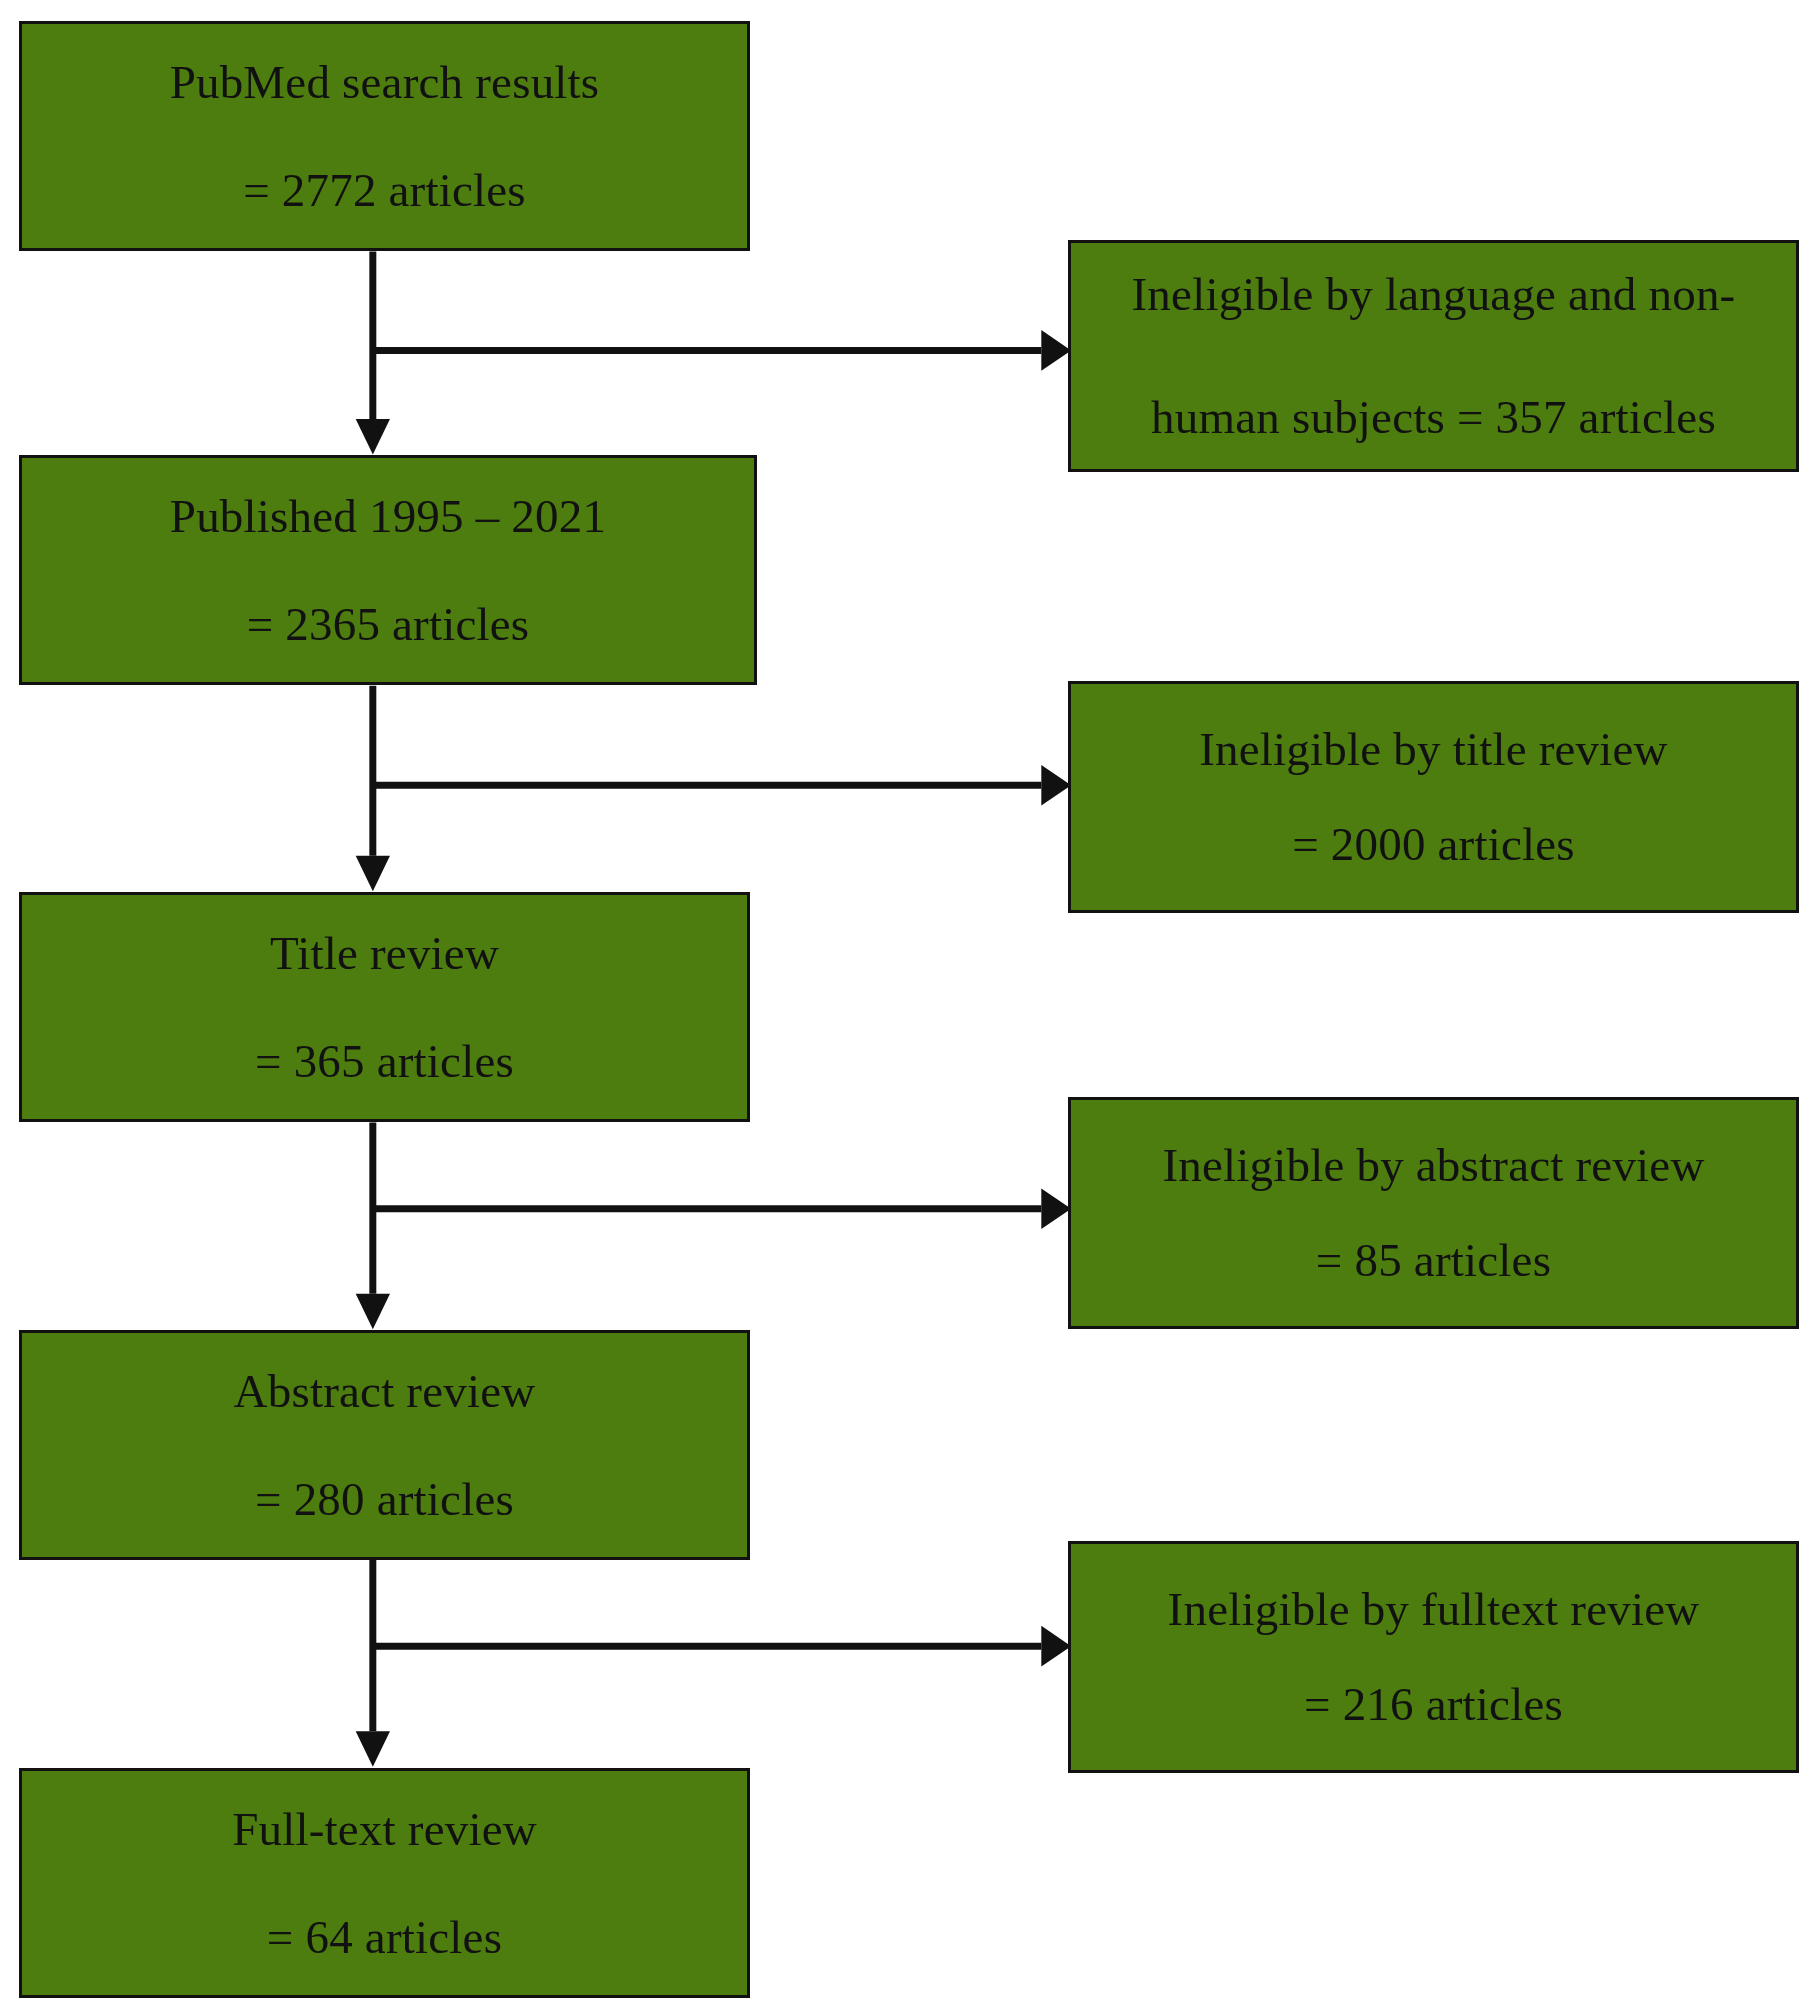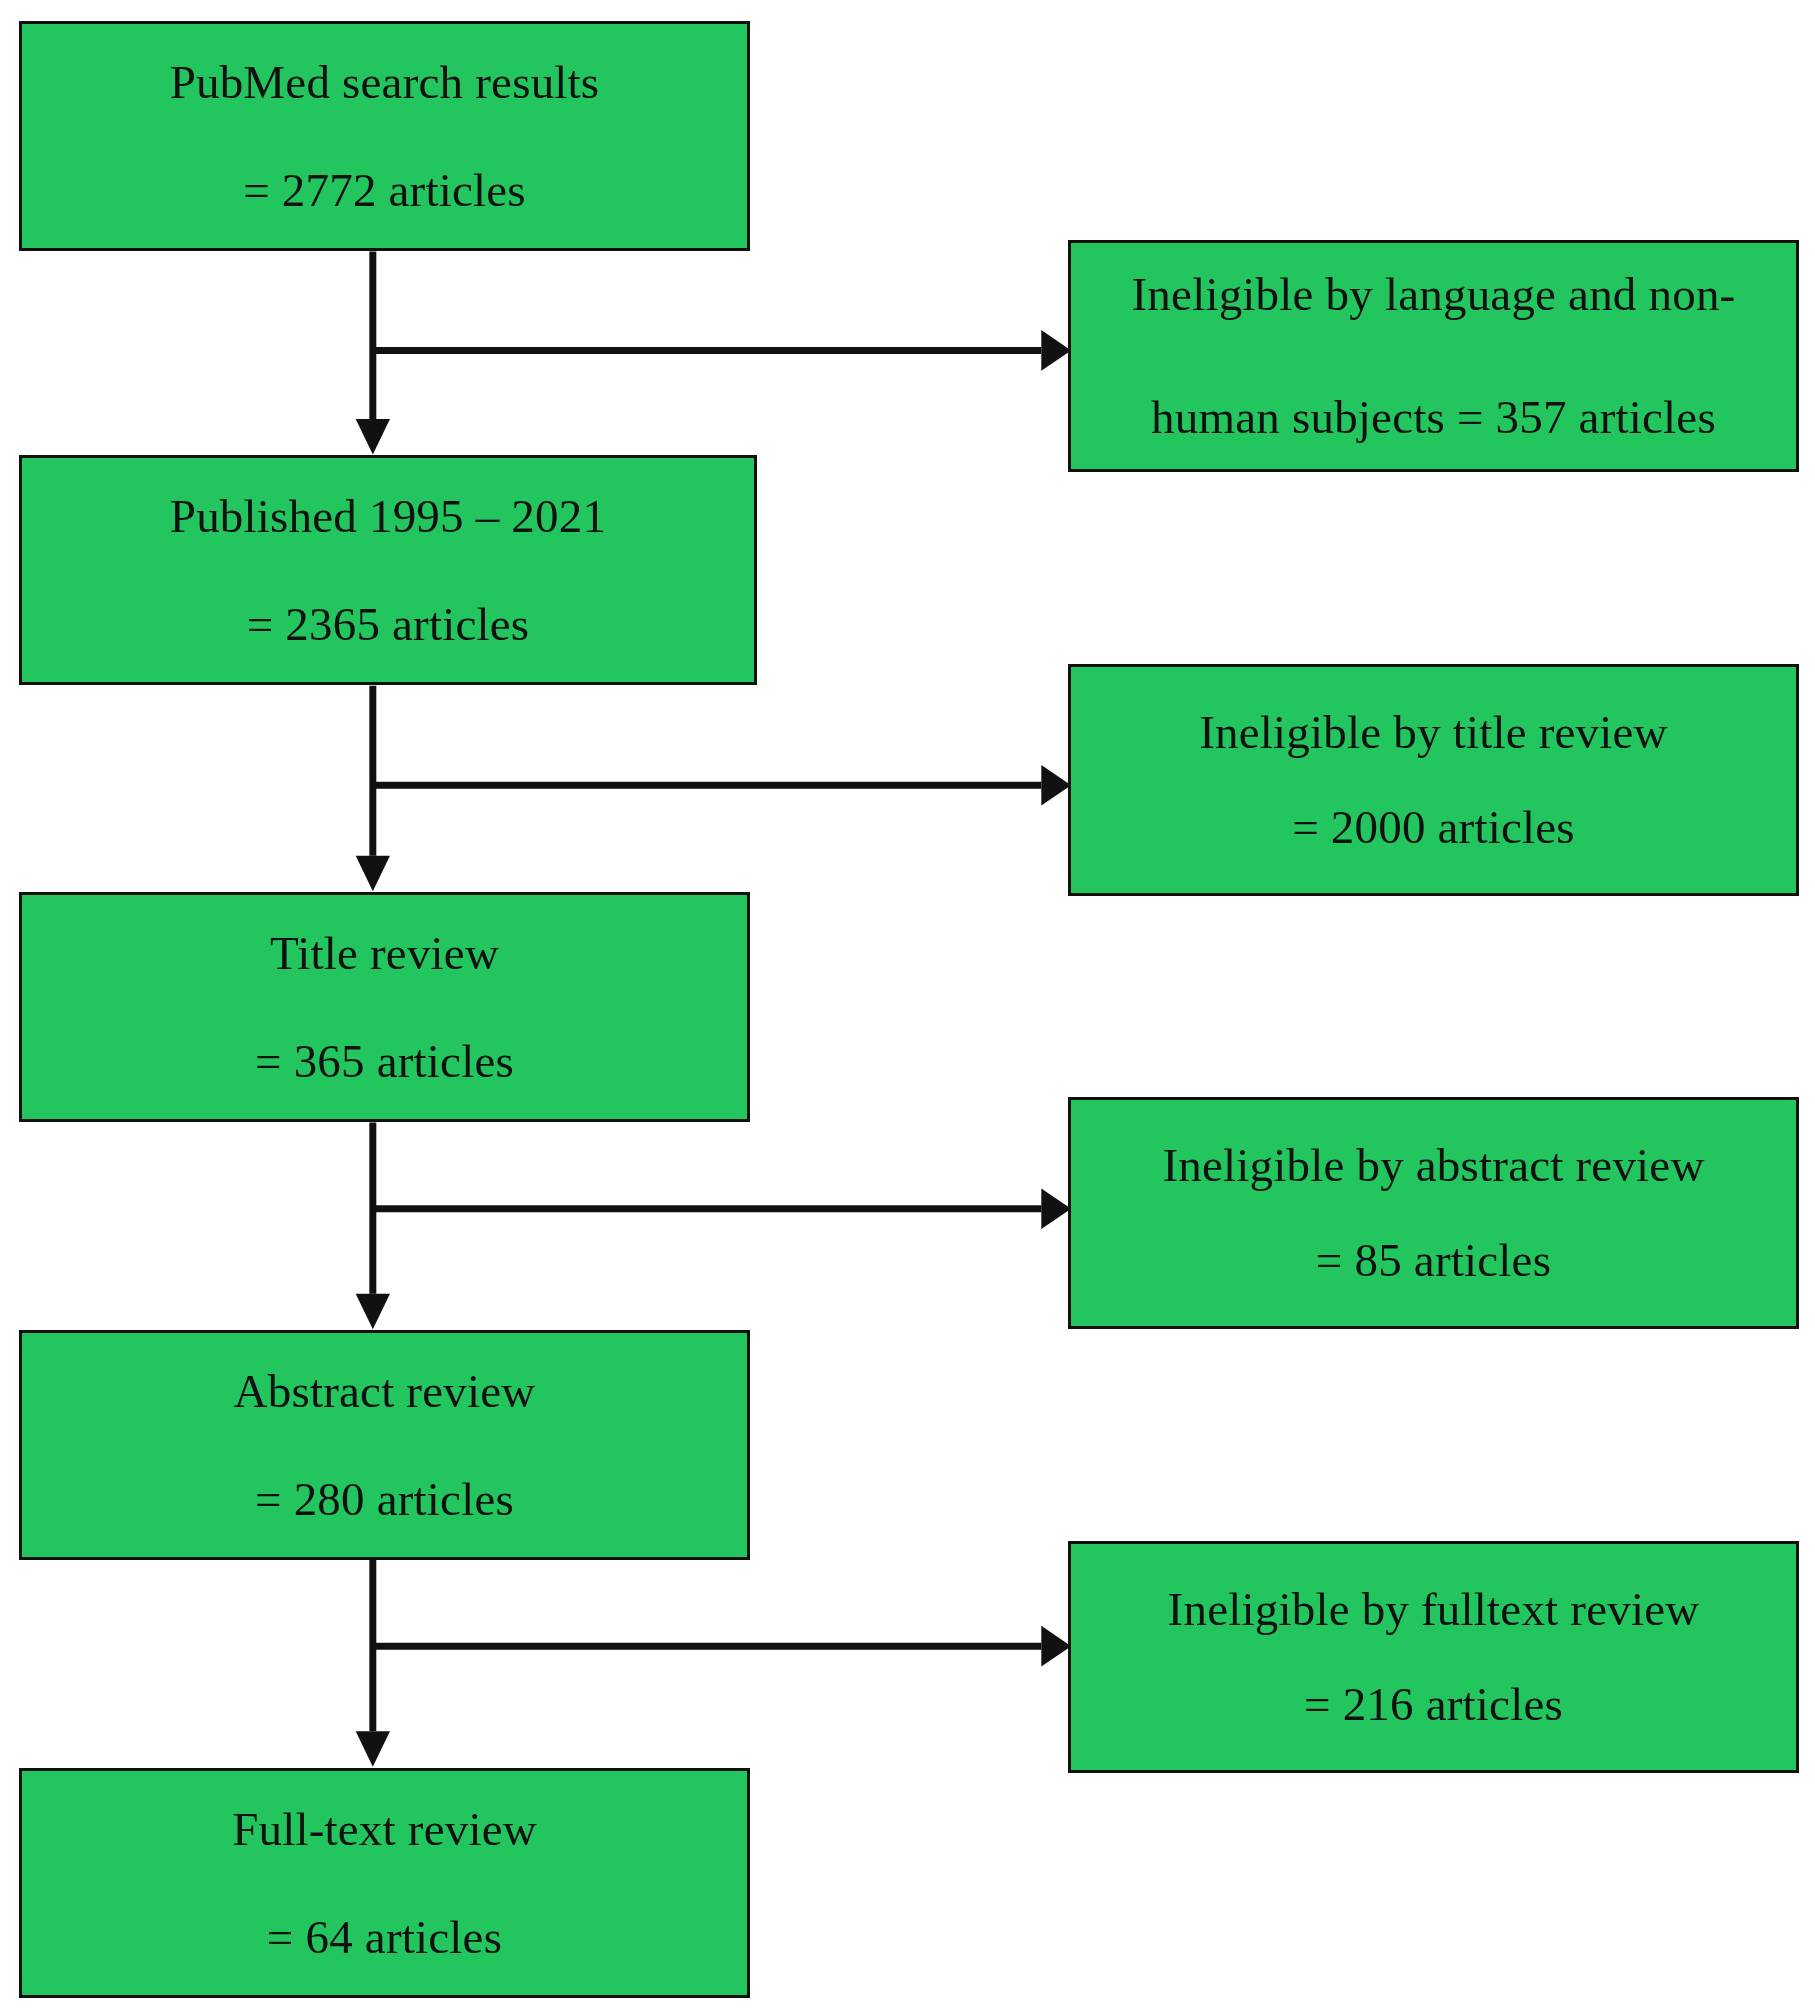--- a/index.html
+++ b/index.html
@@ -23,21 +23,21 @@
     position: absolute;
     left: 0;
     top: 0;
     width: 1816px;
     height: 2015px;
     display: block;
   }
   .node-box {
     position: absolute;
     box-sizing: border-box;
-    background: #22c55e;
+    background: #4d7c0f;
     border: 3.2px solid #111111;
     display: flex;
     flex-direction: column;
     align-items: center;
     justify-content: center;
     text-align: center;
   }
   .node-line {
     display: block;
     color: #111111;
@@ -124,21 +124,21 @@
   <div class="node-box" style="left:19px; top:1768px; width:731px; height:230px;">
     <span class="node-line line-gap-a">Full-text review</span>
     <span class="node-line">= 64 articles</span>
   </div>
 
   <div class="node-box" style="left:1068px; top:240px; width:731px; height:232px;gap:28px;">
     <span class="node-line line-gap-b">Ineligible by language and non-</span>
     <span class="node-line">human subjects = 357 articles</span>
   </div>
 
-  <div class="node-box" style="left:1068px; top:664px; width:731px; height:232px;">
+  <div class="node-box" style="left:1068px; top:681px; width:731px; height:232px;">
     <span class="node-line line-gap-b">Ineligible by title review</span>
     <span class="node-line">= 2000 articles</span>
   </div>
 
   <div class="node-box" style="left:1068px; top:1097px; width:731px; height:232px;">
     <span class="node-line line-gap-b">Ineligible by abstract review</span>
     <span class="node-line">= 85 articles</span>
   </div>
 
   <div class="node-box" style="left:1068px; top:1541px; width:731px; height:232px;">

